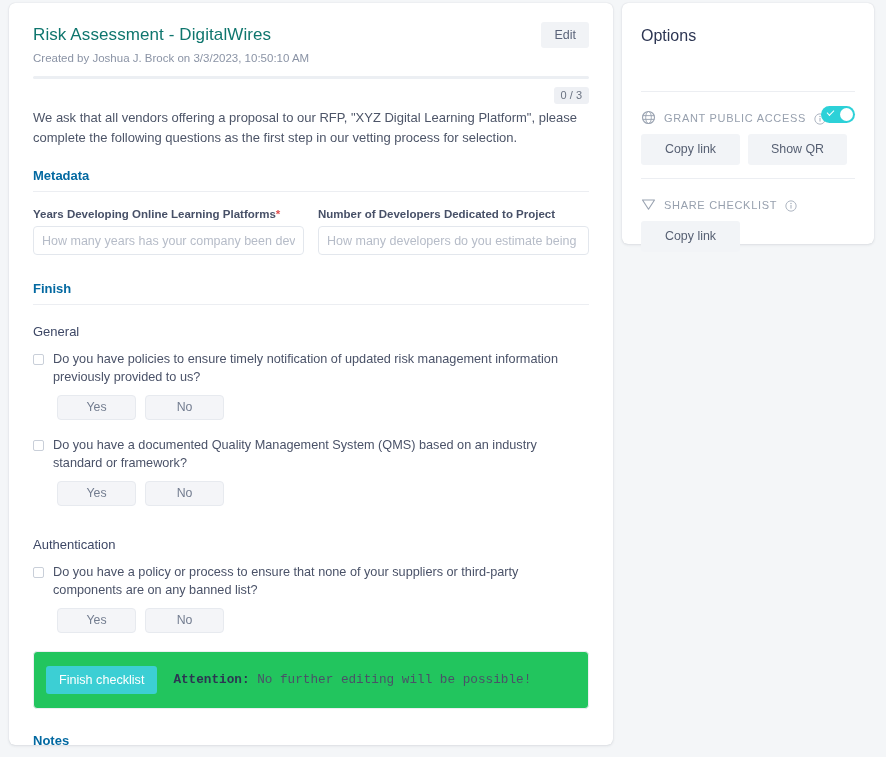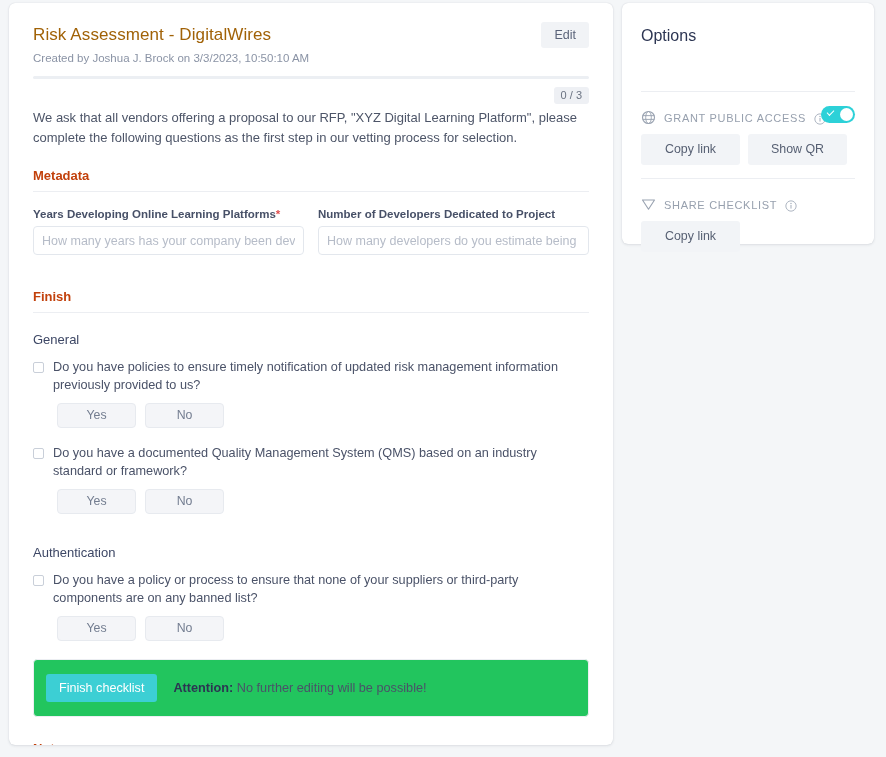--- a/index.html
+++ b/index.html
@@ -37,21 +37,21 @@
     overflow: hidden;
   }
 
   .card-head {
     padding-top: 22px;
     position: relative;
   }
   .doc-title {
     font-size: 17px;
     font-weight: 400;
-    color: #a16207;
+    color: #0f766e;
     letter-spacing: 0.1px;
     margin: 0 0 6px 0;
     line-height: 20px;
   }
   .doc-sub {
     font-size: 11.5px;
     color: #8a93a5;
     line-height: 14px;
     margin-bottom: 11px;
   }
@@ -106,35 +106,35 @@
     color: #4d5568;
     line-height: 20px;
     margin-top: 8px;
     margin-bottom: 20px;
     max-width: 570px;
   }
 
   .section-head {
     font-size: 13px;
     font-weight: bold;
-    color: #c2410c;
+    color: #0369a1;
     margin: 0 0 7px 0;
     line-height: 16px;
   }
   .section-rule {
     height: 1px;
     background: #eceef2;
     margin-bottom: 15px;
   }
 
   
   .meta-grid {
     display: flex;
     gap: 14px;
-    margin-bottom: 34px;
+    margin-bottom: 26px;
   }
   .meta-field { width: 279px; }
   .meta-label {
     font-size: 11.5px;
     font-weight: bold;
     color: #475067;
     margin-bottom: 5px;
     line-height: 14px;
   }
   .req { color: #e04c4c; font-weight: bold; }
@@ -225,20 +225,21 @@
     font-family: "Liberation Sans", sans-serif;
     padding: 7px 13px;
     cursor: pointer;
     line-height: 14px;
     white-space: nowrap;
   }
   .finish-note {
     font-size: 12.7px;
     color: #4a5268;
     line-height: 16px;
+    font-family: Liberation Mono, monospace;
   }
   .finish-note b { color: #2c3552; }
 
   
   .opt-card {
     position: absolute;
     left: 622px;
     top: 3px;
     width: 252px;
     height: 241px;

